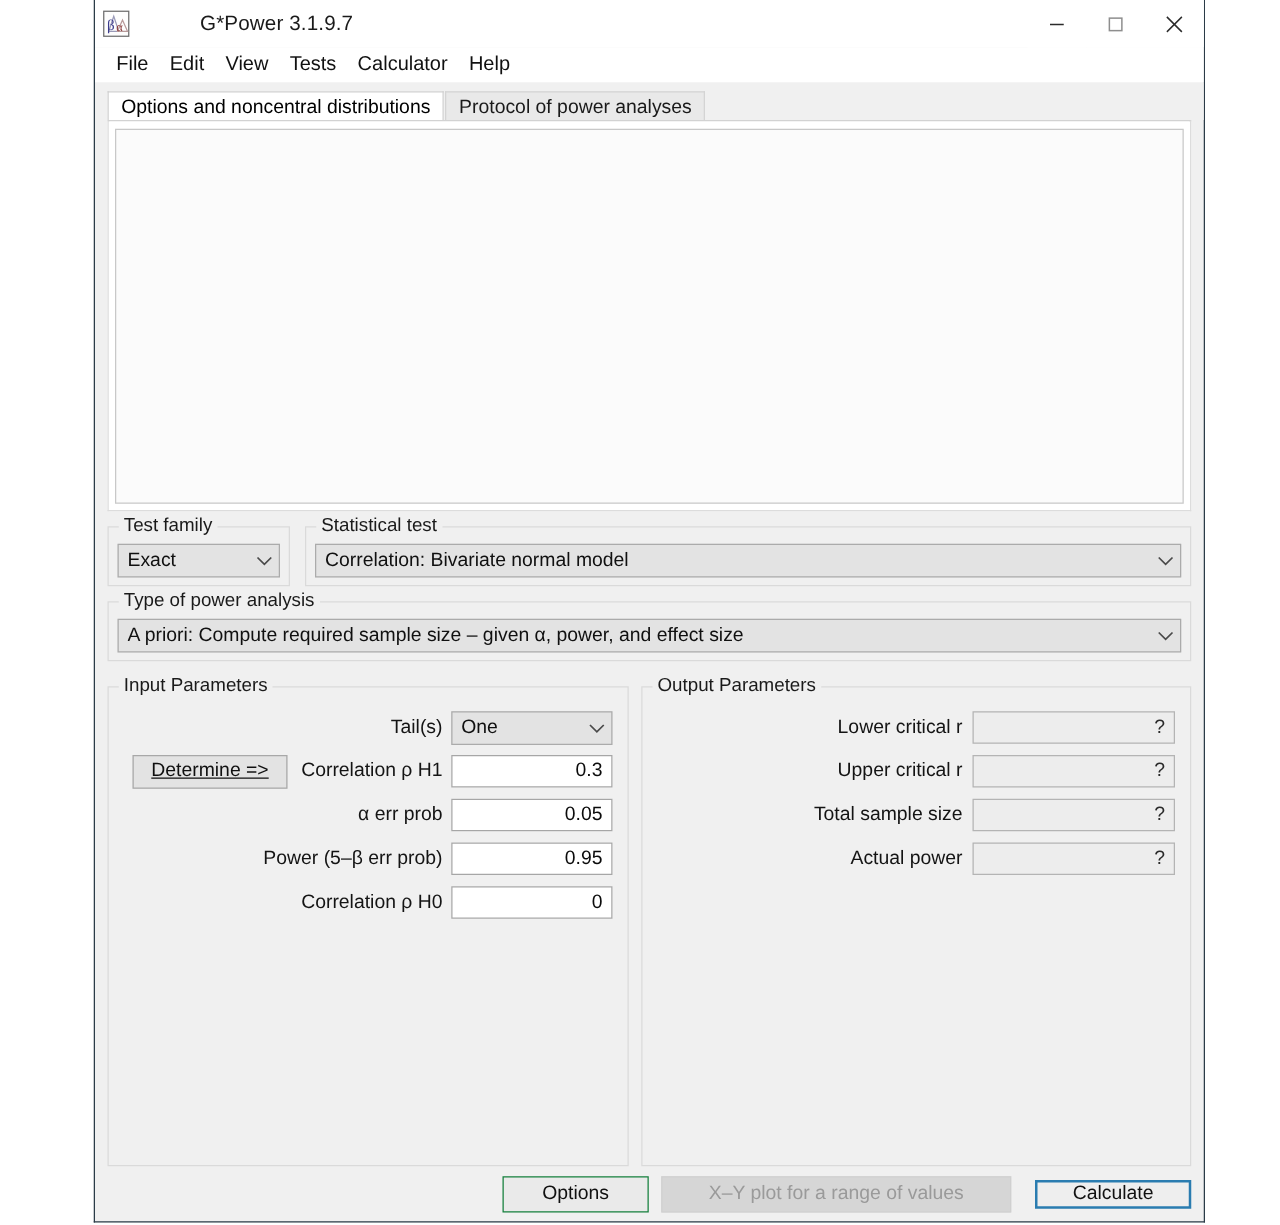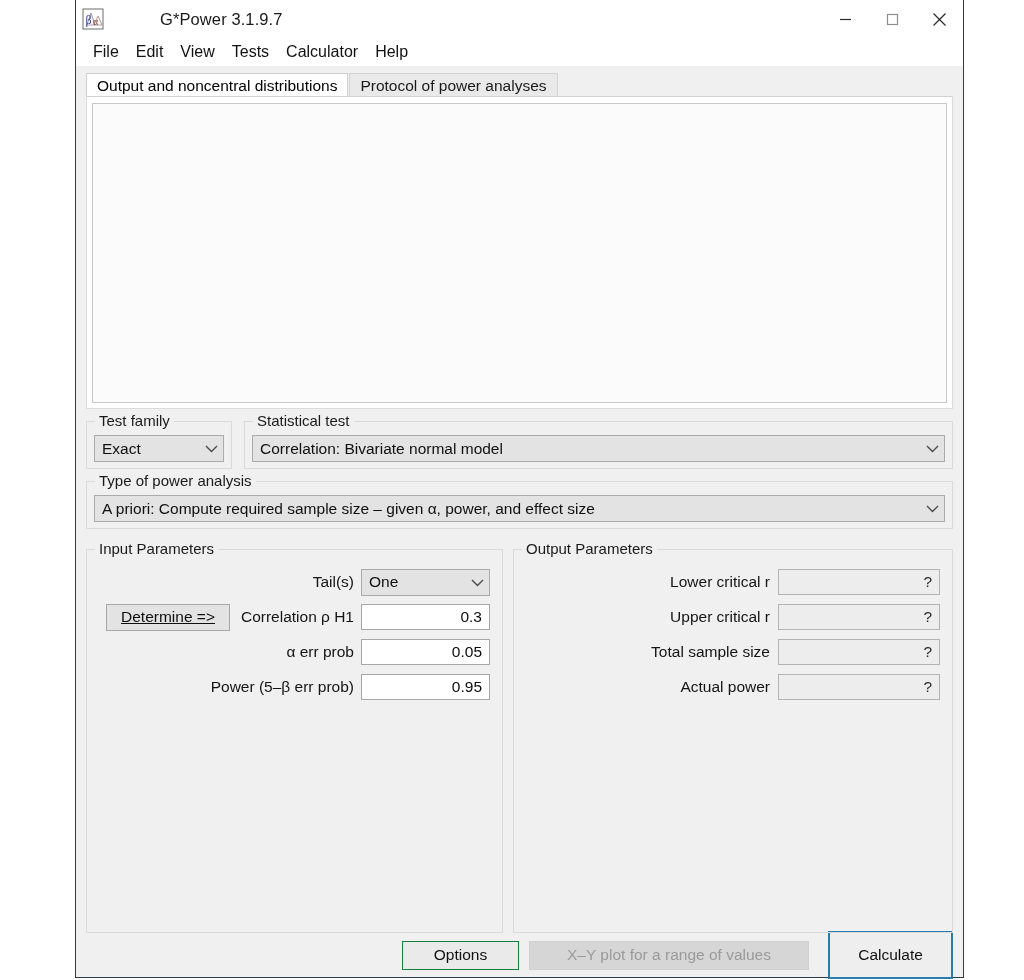--- a/index.html
+++ b/index.html
@@ -308,21 +308,21 @@
     border: 1px solid #d0d0d0;
     display: flex;
     align-items: center;
     justify-content: center;
     font-size: 15.5px;
     color: #9a9a9a;
     box-sizing: border-box;
   }
   #calculate-button {
     width: 125px;
-    height: 48px;
+    height: 23px;
     margin-left: 19px;
     background: #eeeeee;
     border: 2px solid #2a7cb0;
     display: flex;
     align-items: center;
     justify-content: center;
     font-size: 15.5px;
     color: #111;
     box-sizing: border-box;
   }
@@ -366,21 +366,21 @@
     <span class="menu-item">File</span>
     <span class="menu-item">Edit</span>
     <span class="menu-item">View</span>
     <span class="menu-item">Tests</span>
     <span class="menu-item">Calculator</span>
     <span class="menu-item">Help</span>
   </div>
 
   <div class="tabstrip">
     <div class="tab active">
-      <span>Output and noncentral distributions</span>
+      <span>Options and noncentral distributions</span>
     </div>
     <div class="tab">
       <span>Protocol of power analyses</span>
     </div>
   </div>
 
   <div class="plot-wrap">
     <div class="plot-canvas"></div>
   </div>
 
@@ -465,20 +465,28 @@
 
         <div class="irow">
           <span class="lbl">Power (5–β err prob)</span>
           <div class="field-slot">
             <div class="textfield">
               <span>0.95</span>
             </div>
           </div>
         </div>
 
+        <div class="irow">
+          <span class="lbl">Correlation ρ H0</span>
+          <div class="field-slot">
+            <div class="textfield">
+              <span>0</span>
+            </div>
+          </div>
+        </div>
 
       </div>
     </div>
 
     <div class="group" id="output-parameters-group">
       <span class="group-title">Output Parameters</span>
       <div class="p-body">
 
         <div class="orow">
           <span class="lbl">Lower critical r</span>

